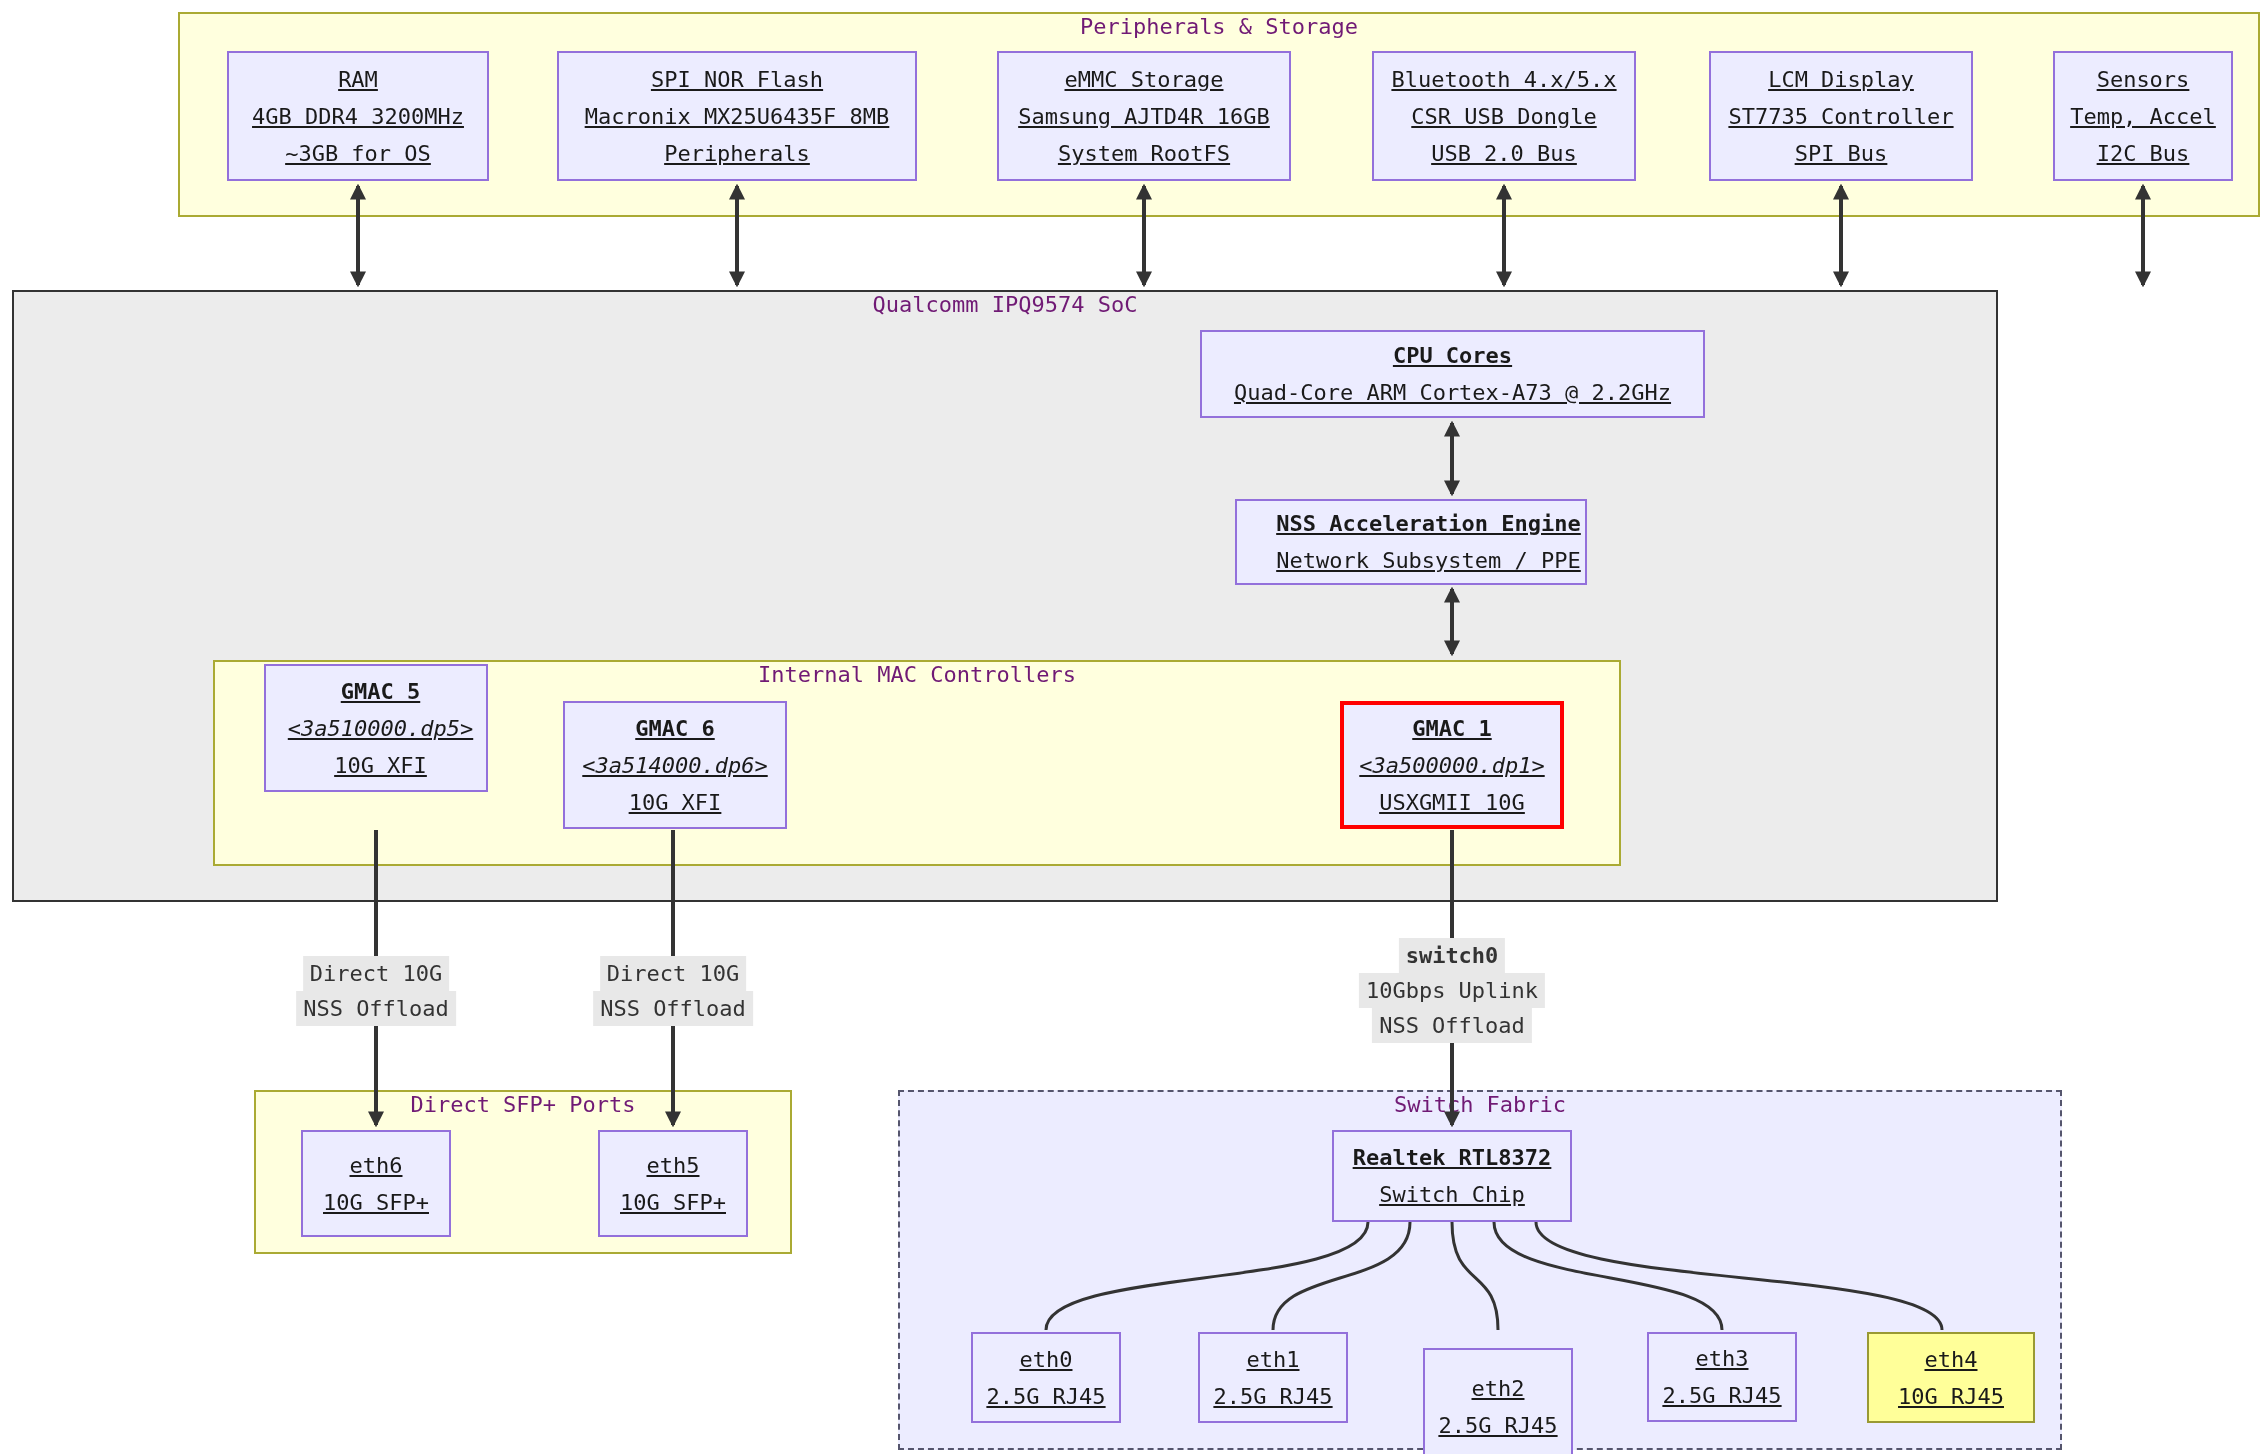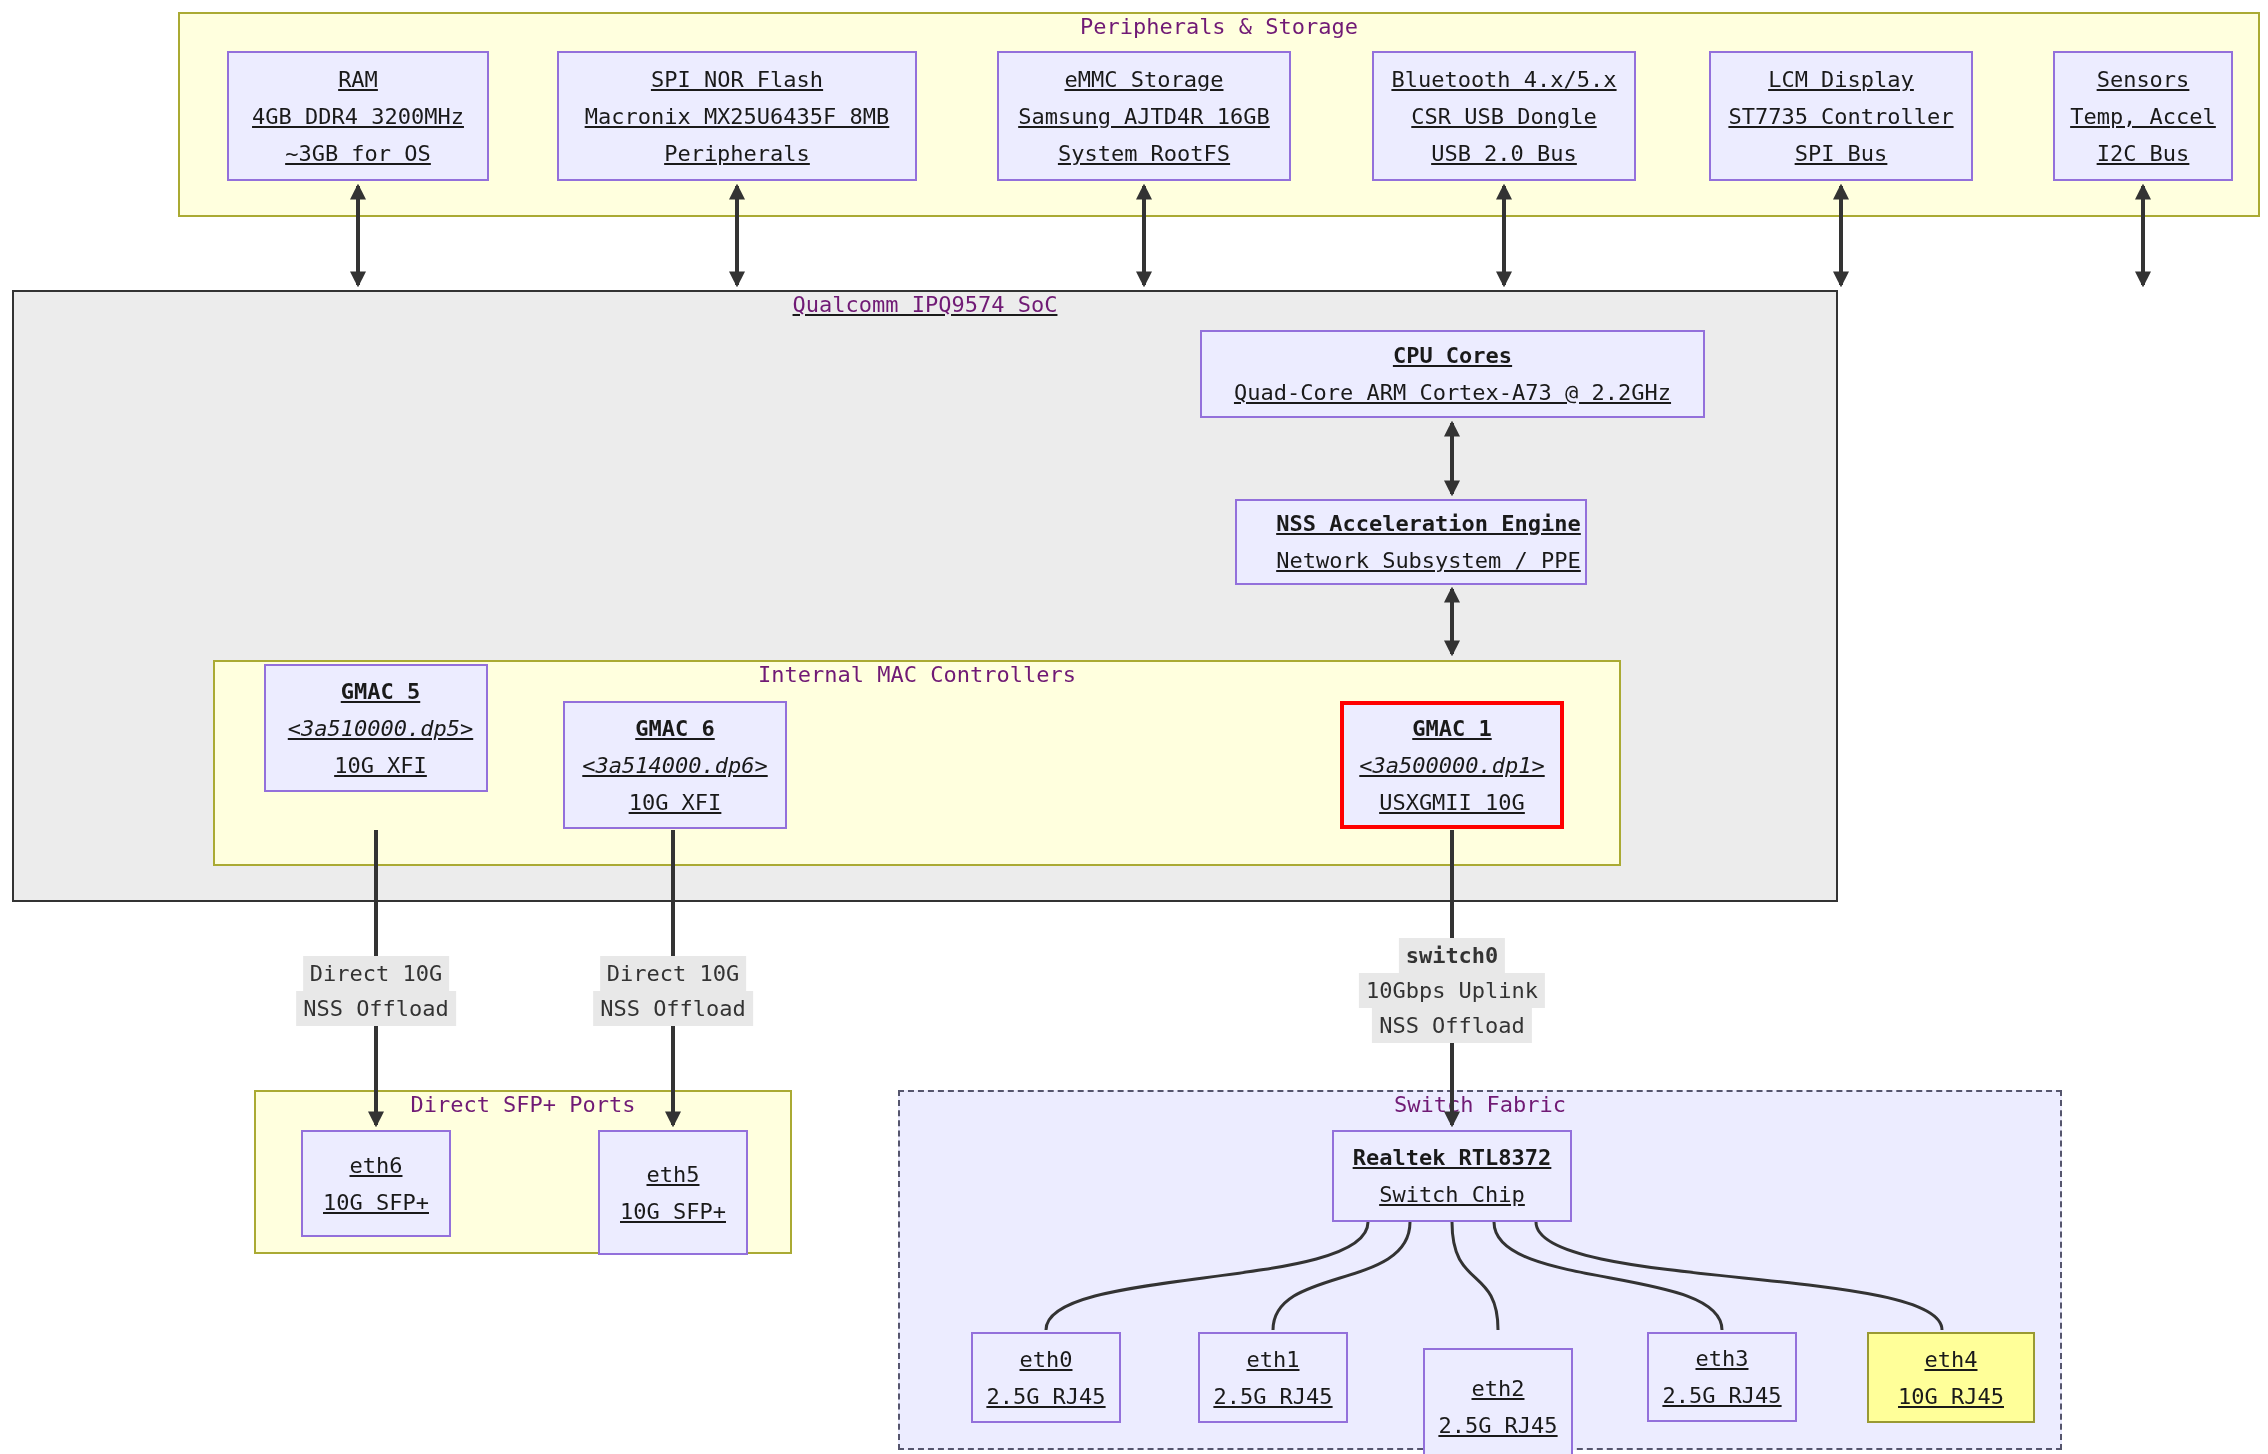--- a/index.html
+++ b/index.html
@@ -71,21 +71,21 @@
 </style>
 </head>
 <body>
 
 <div class="canvas">
 
   <div class="cluster cluster-yellow" style="left:178px; top:12px; width:2082px; height:205px;">
     <div class="cluster-title">Peripherals &amp; Storage</div>
   </div>
 
-  <div class="cluster cluster-soc" style="left:12px; top:290px; width:1826px; height:612px;text-decoration:underline;">
+  <div class="cluster cluster-soc" style="left:12px; top:290px; width:1986px; height:612px;">
     <div class="cluster-title">Qualcomm IPQ9574 SoC</div>
   </div>
 
   <div class="cluster cluster-yellow" style="left:213px; top:660px; width:1408px; height:206px;">
     <div class="cluster-title">Internal MAC Controllers</div>
   </div>
 
   <div class="cluster cluster-yellow" style="left:254px; top:1090px; width:538px; height:164px;">
     <div class="cluster-title">Direct SFP+ Ports</div>
   </div>
@@ -180,21 +180,21 @@
   <div class="node node-red" style="left:1340px; top:701px; width:224px; height:128px;">
     <div class="bold">GMAC 1</div>
     <div class="italic">&lt;3a500000.dp1&gt;</div>
     <div>USXGMII 10G</div>
   </div>
 
   <div class="node" style="left:301px; top:1130px; width:150px; height:107px;">
     <div>eth6</div>
     <div>10G SFP+</div>
   </div>
-  <div class="node" style="left:598px; top:1130px; width:150px; height:125px;">
+  <div class="node" style="left:598px; top:1130px; width:150px; height:107px;">
     <div>eth5</div>
     <div>10G SFP+</div>
   </div>
 
   <div class="node" style="left:1332px; top:1130px; width:240px; height:92px;">
     <div class="bold">Realtek RTL8372</div>
     <div>Switch Chip</div>
   </div>
 
   <div class="node" style="left:971px; top:1332px; width:150px; height:91px;">

